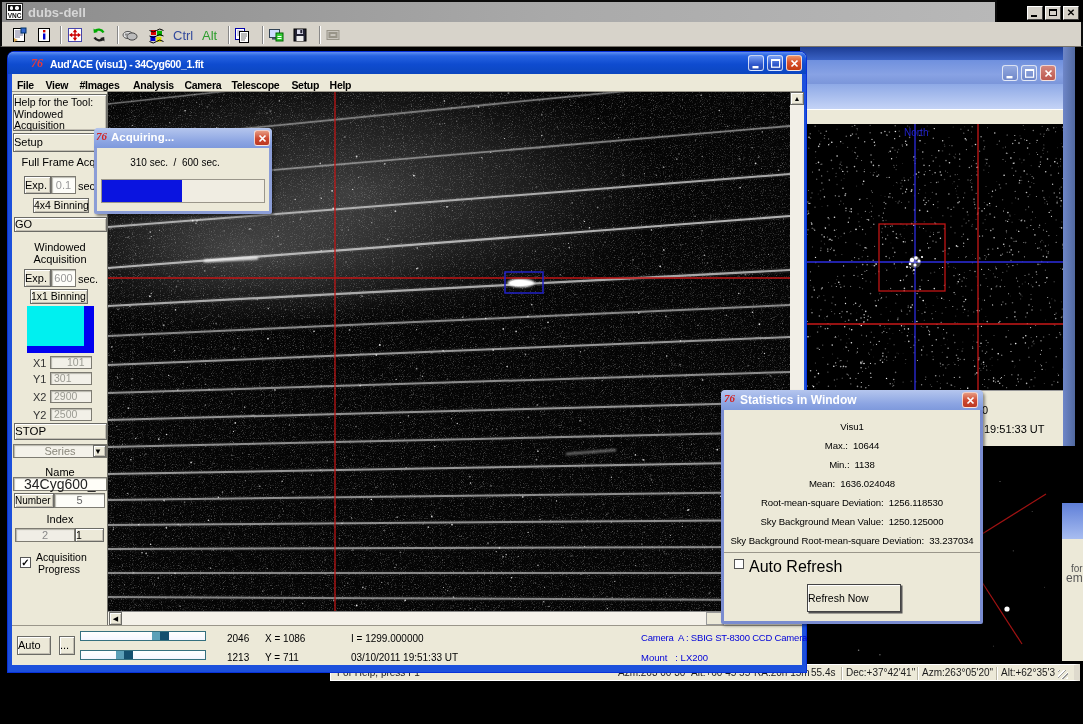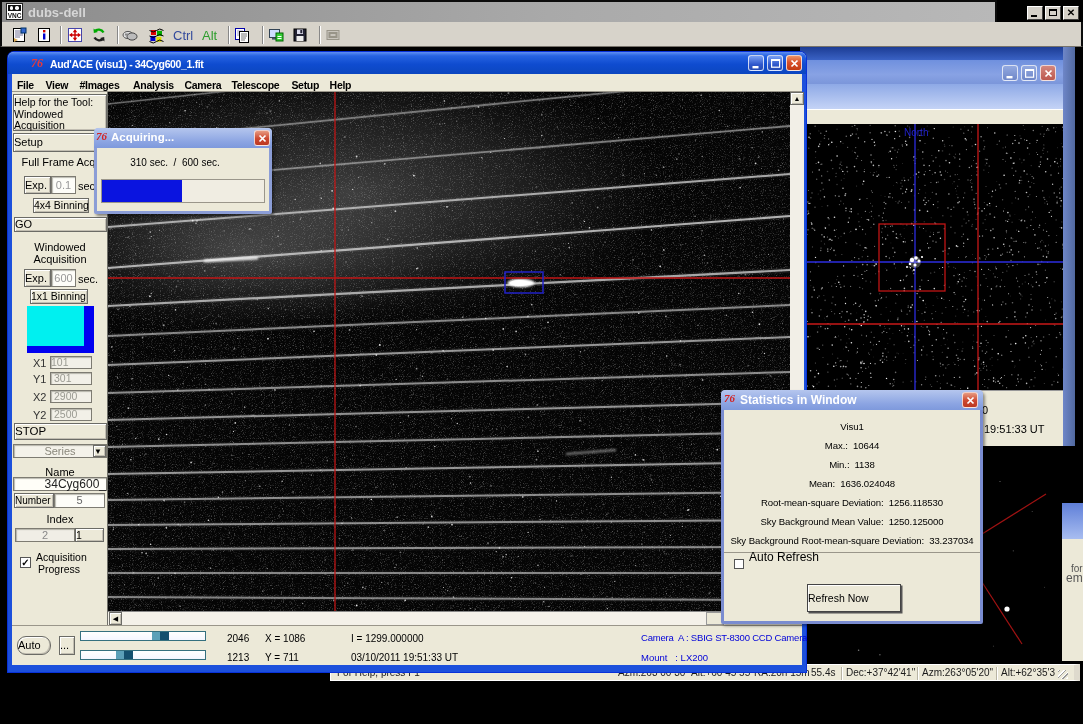--- a/index.html
+++ b/index.html
@@ -2421,48 +2421,48 @@
     <div class="b" style="left:6px;top:165px;width:93px;height:15px;line-height:13px;font-size:11px;">GO</div>
     <span class="t" style="left:5px;top:189px;font-size:11px;color:#000;width:94px;text-align:center;">Windowed</span>
     <span class="t" style="left:5px;top:201px;font-size:11px;color:#000;width:94px;text-align:center;">Acquisition</span>
     <div class="b" style="left:16px;top:217px;width:27px;height:18px;line-height:16px;font-size:11px;">Exp.</div>
     <div class="f" style="left:43px;top:217px;width:25px;height:18px;line-height:16px;font-size:11px;color:#999;background:#fdfdf8;text-align:center;padding-left:0px">600</div>
     <span class="t" style="left:70px;top:221px;font-size:11px;color:#000;">sec.</span>
     <div class="b" style="left:22px;top:237px;width:58px;height:15px;line-height:13px;font-size:10.5px;">1x1 Binning</div>
     <div style="position:absolute;left:19px;top:254px;width:67px;height:47px;background:#0000f0"></div>
     <div style="position:absolute;left:19px;top:254px;width:57px;height:40px;background:#00f0f0"></div>
     <span class="t" style="left:25px;top:305px;font-size:11px;color:#333;">X1</span>
-    <div class="f" style="left:42px;top:304px;width:42px;height:13px;line-height:11px;font-size:10.5px;color:#9a9a92;background:#f2f0e8;text-align:left;padding-left:0">101</div>
+    <div class="f" style="left:42px;top:304px;width:42px;height:13px;line-height:11px;font-size:10.5px;color:#9a9a92;background:#f2f0e8;text-align:left;padding-left:16px">101</div>
     <span class="t" style="left:25px;top:321px;font-size:11px;color:#333;">Y1</span>
     <div class="f" style="left:42px;top:320px;width:42px;height:13px;line-height:11px;font-size:10.5px;color:#9a9a92;background:#f2f0e8;text-align:left;padding-left:3px">301</div>
     <span class="t" style="left:25px;top:339px;font-size:11px;color:#333;">X2</span>
     <div class="f" style="left:42px;top:338px;width:42px;height:13px;line-height:11px;font-size:10.5px;color:#9a9a92;background:#f2f0e8;text-align:left;padding-left:3px">2900</div>
     <span class="t" style="left:25px;top:357px;font-size:11px;color:#333;">Y2</span>
     <div class="f" style="left:42px;top:356px;width:42px;height:13px;line-height:11px;font-size:10.5px;color:#9a9a92;background:#f2f0e8;text-align:left;padding-left:3px">2500</div>
     <div class="b" style="left:6px;top:371px;width:93px;height:17px;line-height:15px;font-size:11.5px;">STOP</div>
     <div class="f" style="left:5px;top:392px;width:94px;height:14px;line-height:12px;font-size:11px;color:#8a887c;background:#f4f2ea;text-align:center;padding-left:0px">Series</div>
     <div class="b" style="left:85px;top:393px;width:13px;height:12px;font-size:8px;line-height:11px">▼</div>
     <span class="t" style="left:5px;top:414px;font-size:11px;color:#000;width:94px;text-align:center;">Name</span>
-    <div class="f" style="left:5px;top:425px;width:94px;height:14px;line-height:12px;font-size:12px;color:#222;background:#fffef8;text-align:right;padding-left:10px">34Cyg600_</div>
+    <div class="f" style="left:5px;top:425px;width:94px;height:14px;line-height:12px;font-size:14px;color:#222;background:#fffef8;text-align:left;padding-left:10px">34Cyg600_</div>
     <div class="b" style="left:6px;top:441px;width:40px;height:15px;line-height:13px;font-size:10px;">Number</div>
     <div class="f" style="left:46px;top:441px;width:51px;height:15px;line-height:13px;font-size:11px;color:#666;background:#fdfdf8;text-align:center;padding-left:0px">5</div>
     <span class="t" style="left:5px;top:461px;font-size:11px;color:#000;width:94px;text-align:center;">Index</span>
     <div class="f" style="left:7px;top:476px;width:60px;height:14px;line-height:12px;font-size:11px;color:#888;background:#f0eee6;text-align:center;padding-left:0px">2</div>
     <div class="b" style="left:67px;top:476px;width:29px;height:14px;line-height:12px;font-size:10.5px;">1</div>
     <div style="position:absolute;left:12px;top:505px;width:11px;height:11px;background:#fff;border:1px solid #555;box-sizing:border-box;font-size:10px;line-height:9px;font-weight:bold;text-align:center">✓</div>
     <span class="t" style="left:28px;top:499px;font-size:10.5px;color:#000;">Acquisition</span>
     <span class="t" style="left:30px;top:511px;font-size:10.5px;color:#000;">Progress</span>
   <div style="position:absolute;left:782px;top:40px;width:14px;height:520px;background:#f2efe7"></div>
     <div class="b" style="left:782px;top:40px;width:14px;height:13px;font-size:7px;line-height:12px;text-align:center;padding:0">▲</div>
     <div class="b" style="left:782px;top:547px;width:14px;height:13px;font-size:7px;line-height:12px;text-align:center;padding:0">▼</div>
     <div style="position:absolute;left:100px;top:559px;width:682px;height:14px;background:#f4f1e9;border-top:1px solid #888;box-sizing:border-box"></div>
     <div class="b" style="left:101px;top:560px;width:13px;height:13px;font-size:7px;line-height:12px;text-align:center;padding:0">◀</div>
     <div style="position:absolute;left:698px;top:560px;width:18px;height:13px;background:#ece9d8;border:1px solid #999;box-sizing:border-box"></div>
   <div style="position:absolute;left:4px;top:573px;width:790px;height:39px;background:#ece9d8;border-top:1px solid #9a968a"></div>
-    <div class="b" style="left:9px;top:584px;width:34px;height:19px;line-height:17px;font-size:11px;border-radius:9px;">Auto</div>
+    <div class="b" style="left:9px;top:584px;width:34px;height:19px;line-height:17px;font-size:11px;">Auto</div>
     <div class="b" style="left:51px;top:584px;width:16px;height:19px;line-height:17px;font-size:11px;">...</div>
     <div style="position:absolute;left:72px;top:579px;width:126px;height:10px;background:linear-gradient(#fff,#f4f6ff);border:1px solid #35707f;box-sizing:border-box"></div>
     <div style="position:absolute;left:72px;top:598px;width:126px;height:10px;background:linear-gradient(#fff,#f4f6ff);border:1px solid #35707f;box-sizing:border-box"></div>
     <div style="position:absolute;left:144px;top:580px;width:17px;height:8px;background:linear-gradient(90deg,#5ba0b8 50%,#14506e 50%)"></div>
     <div style="position:absolute;left:108px;top:599px;width:17px;height:8px;background:linear-gradient(90deg,#5ba0b8 50%,#14506e 50%)"></div>
     <span class="t" style="left:219px;top:581px;font-size:10px;color:#000;">2046</span>
     <span class="t" style="left:257px;top:581px;font-size:10px;color:#000;">X = 1086</span>
     <span class="t" style="left:343px;top:581px;font-size:10px;color:#000;">I = 1299.000000</span>
     <span class="t" style="left:219px;top:600px;font-size:10px;color:#000;">1213</span>
     <span class="t" style="left:257px;top:600px;font-size:10px;color:#000;">Y = 711</span>
@@ -2494,16 +2494,16 @@
   <div style="position:absolute;left:0;top:17px;width:256px;height:211px">
     <div style="position:absolute;left:0;top:11px;width:100%;text-align:center;font-size:9.6px;letter-spacing:-0.1px;white-space:nowrap">Visu1</div>
       <div style="position:absolute;left:0;top:30px;width:100%;text-align:center;font-size:9.6px;letter-spacing:-0.1px;white-space:nowrap">Max.:&nbsp; 10644</div>
       <div style="position:absolute;left:0;top:49px;width:100%;text-align:center;font-size:9.6px;letter-spacing:-0.1px;white-space:nowrap">Min.:&nbsp; 1138</div>
       <div style="position:absolute;left:0;top:68px;width:100%;text-align:center;font-size:9.6px;letter-spacing:-0.1px;white-space:nowrap">Mean:&nbsp; 1636.024048</div>
       <div style="position:absolute;left:0;top:87px;width:100%;text-align:center;font-size:9.6px;letter-spacing:-0.1px;white-space:nowrap">Root-mean-square Deviation:&nbsp; 1256.118530</div>
       <div style="position:absolute;left:0;top:106px;width:100%;text-align:center;font-size:9.6px;letter-spacing:-0.1px;white-space:nowrap">Sky Background Mean Value:&nbsp; 1250.125000</div>
       <div style="position:absolute;left:0;top:125px;width:100%;text-align:center;font-size:9.6px;letter-spacing:-0.1px;white-space:nowrap">Sky Background Root-mean-square Deviation:&nbsp; 33.237034</div>
     <div style="position:absolute;left:0;top:142px;width:256px;height:1px;background:#9a968a"></div>
     <div style="position:absolute;left:10px;top:149px;width:10px;height:10px;background:#fff;border:1px solid #555;box-sizing:border-box"></div>
-    <span style="position:absolute;left:25px;top:140px;font-size:12px">Auto Refresh</span>
+    <span style="position:absolute;left:25px;top:148px;font-size:16px">Auto Refresh</span>
     <div class="b" style="left:83px;top:174px;width:94px;height:28px;line-height:26px;font-size:10.5px;border-color:#444;box-shadow:inset 1px 1px 0 #fff, 1.5px 1.5px 0 #555">Refresh Now</div>
   </div>
 </div>
 
 </body></html>

